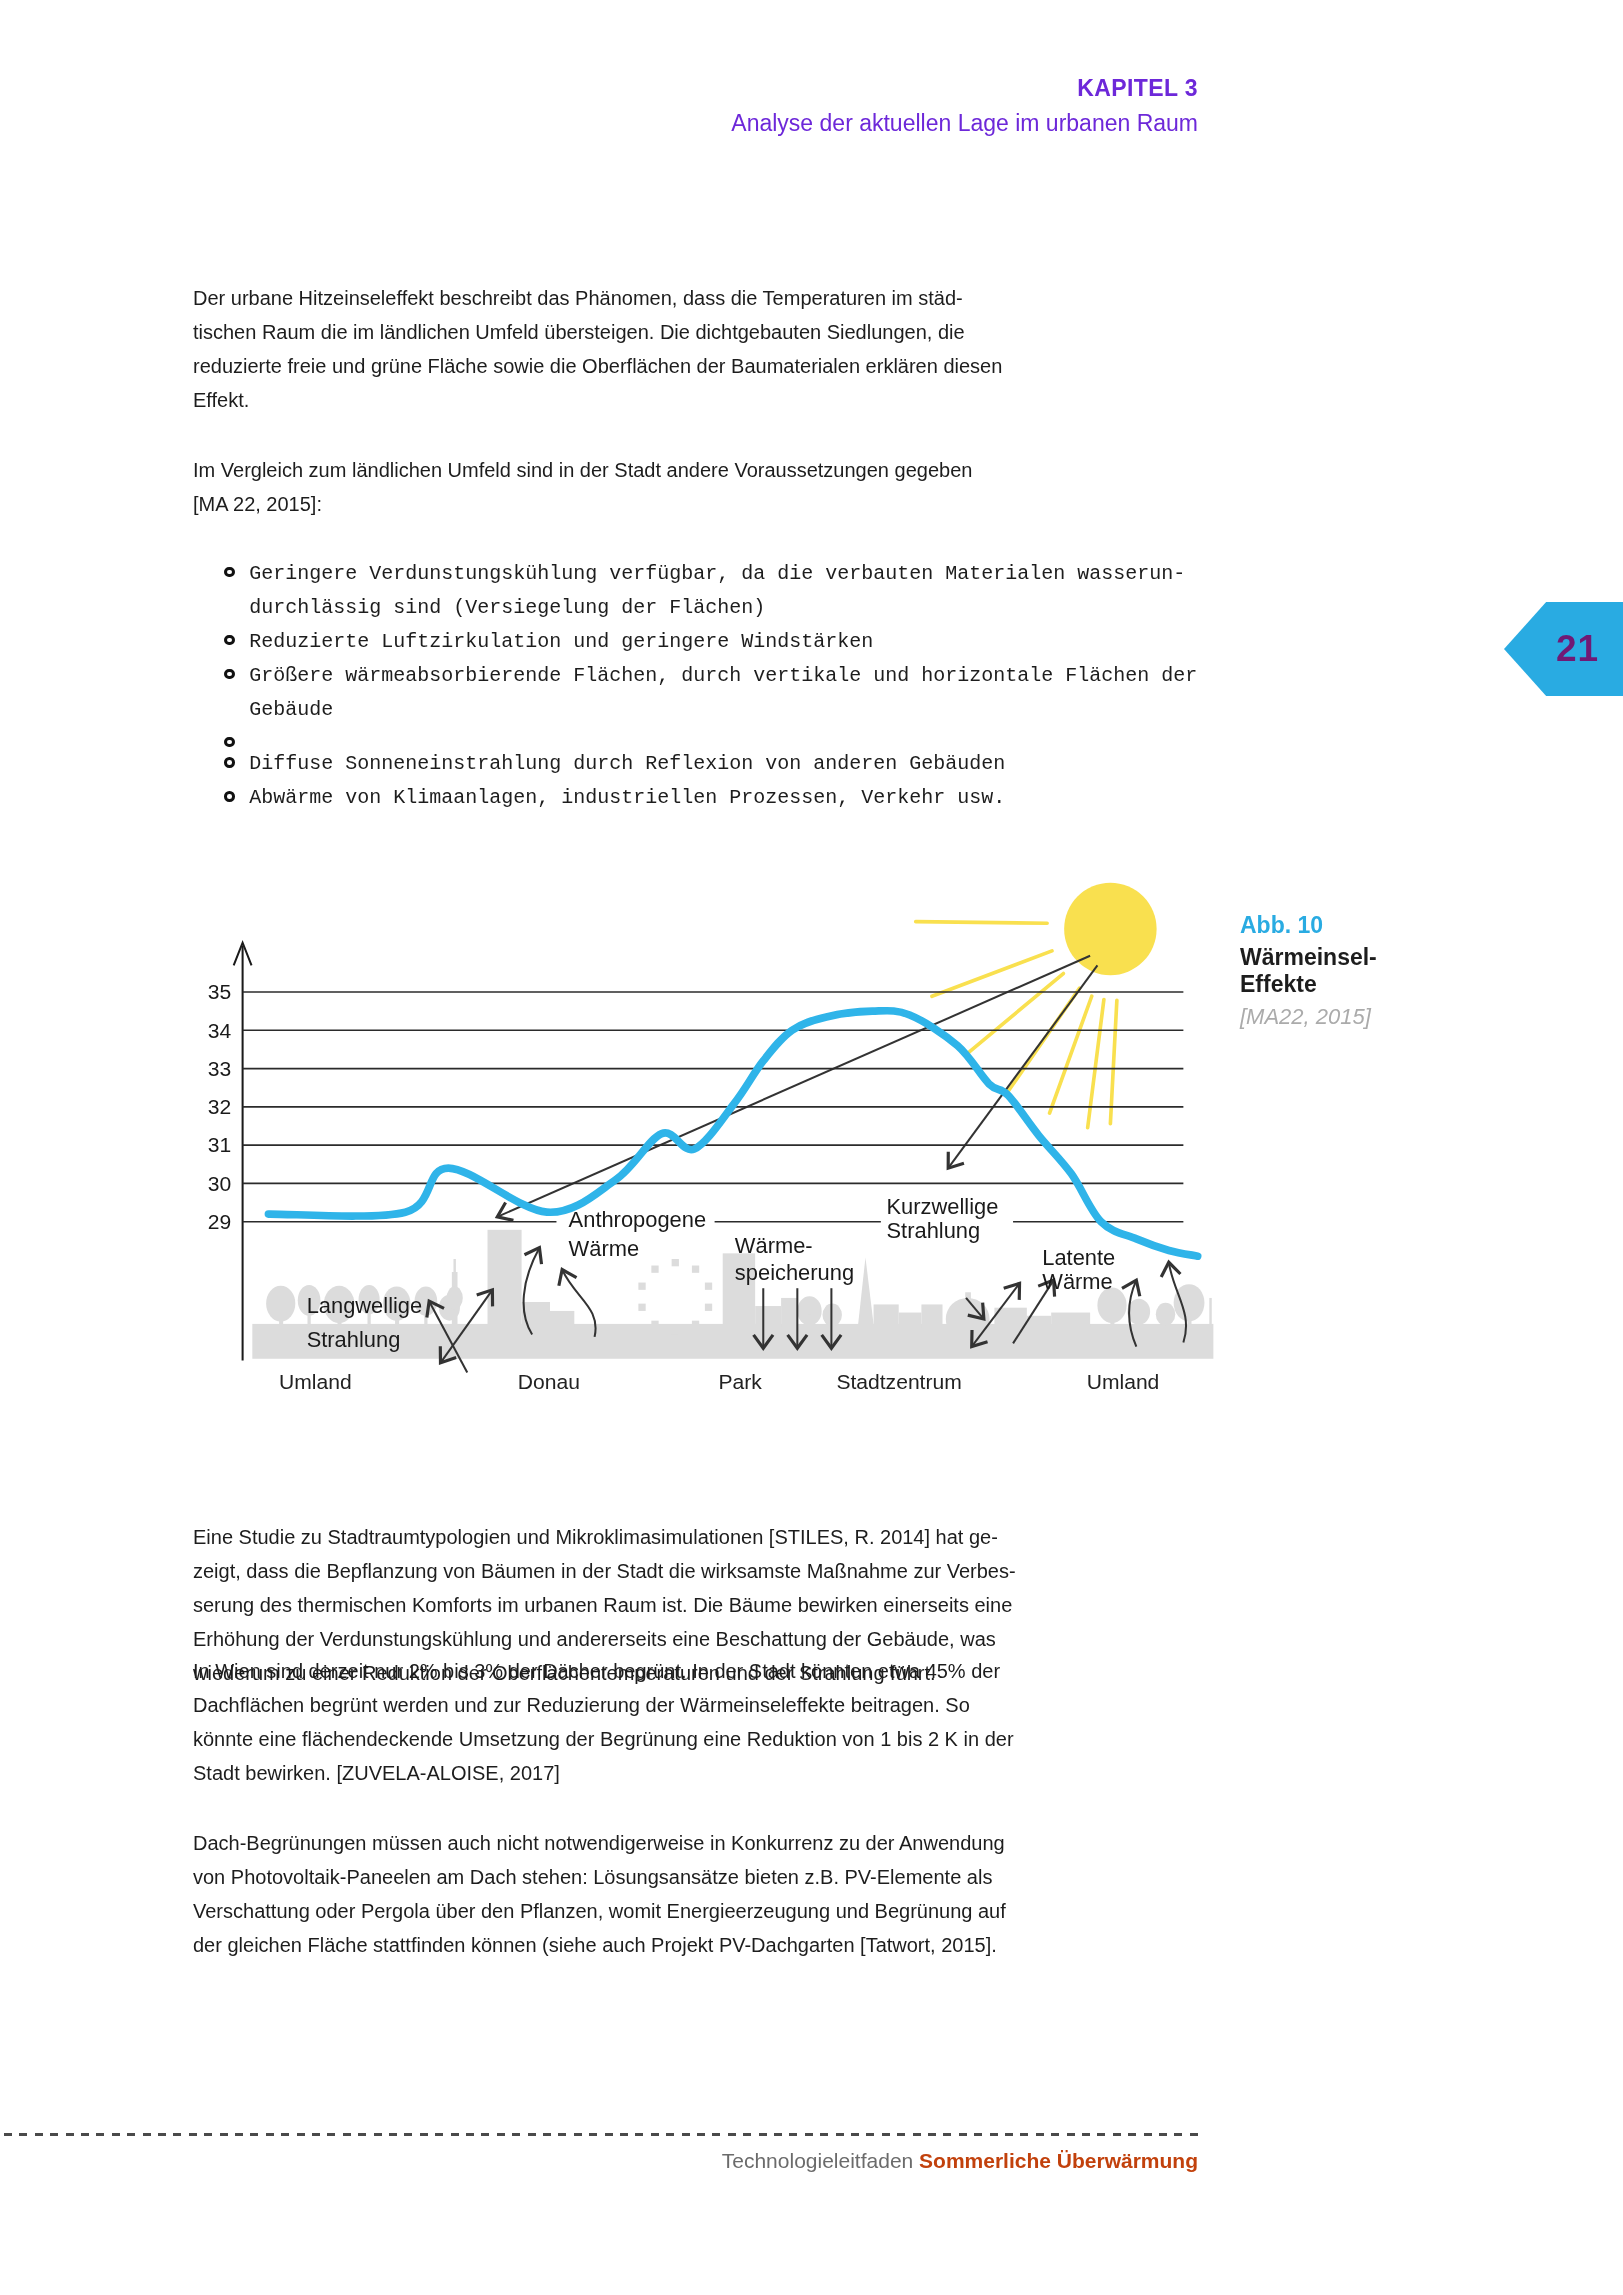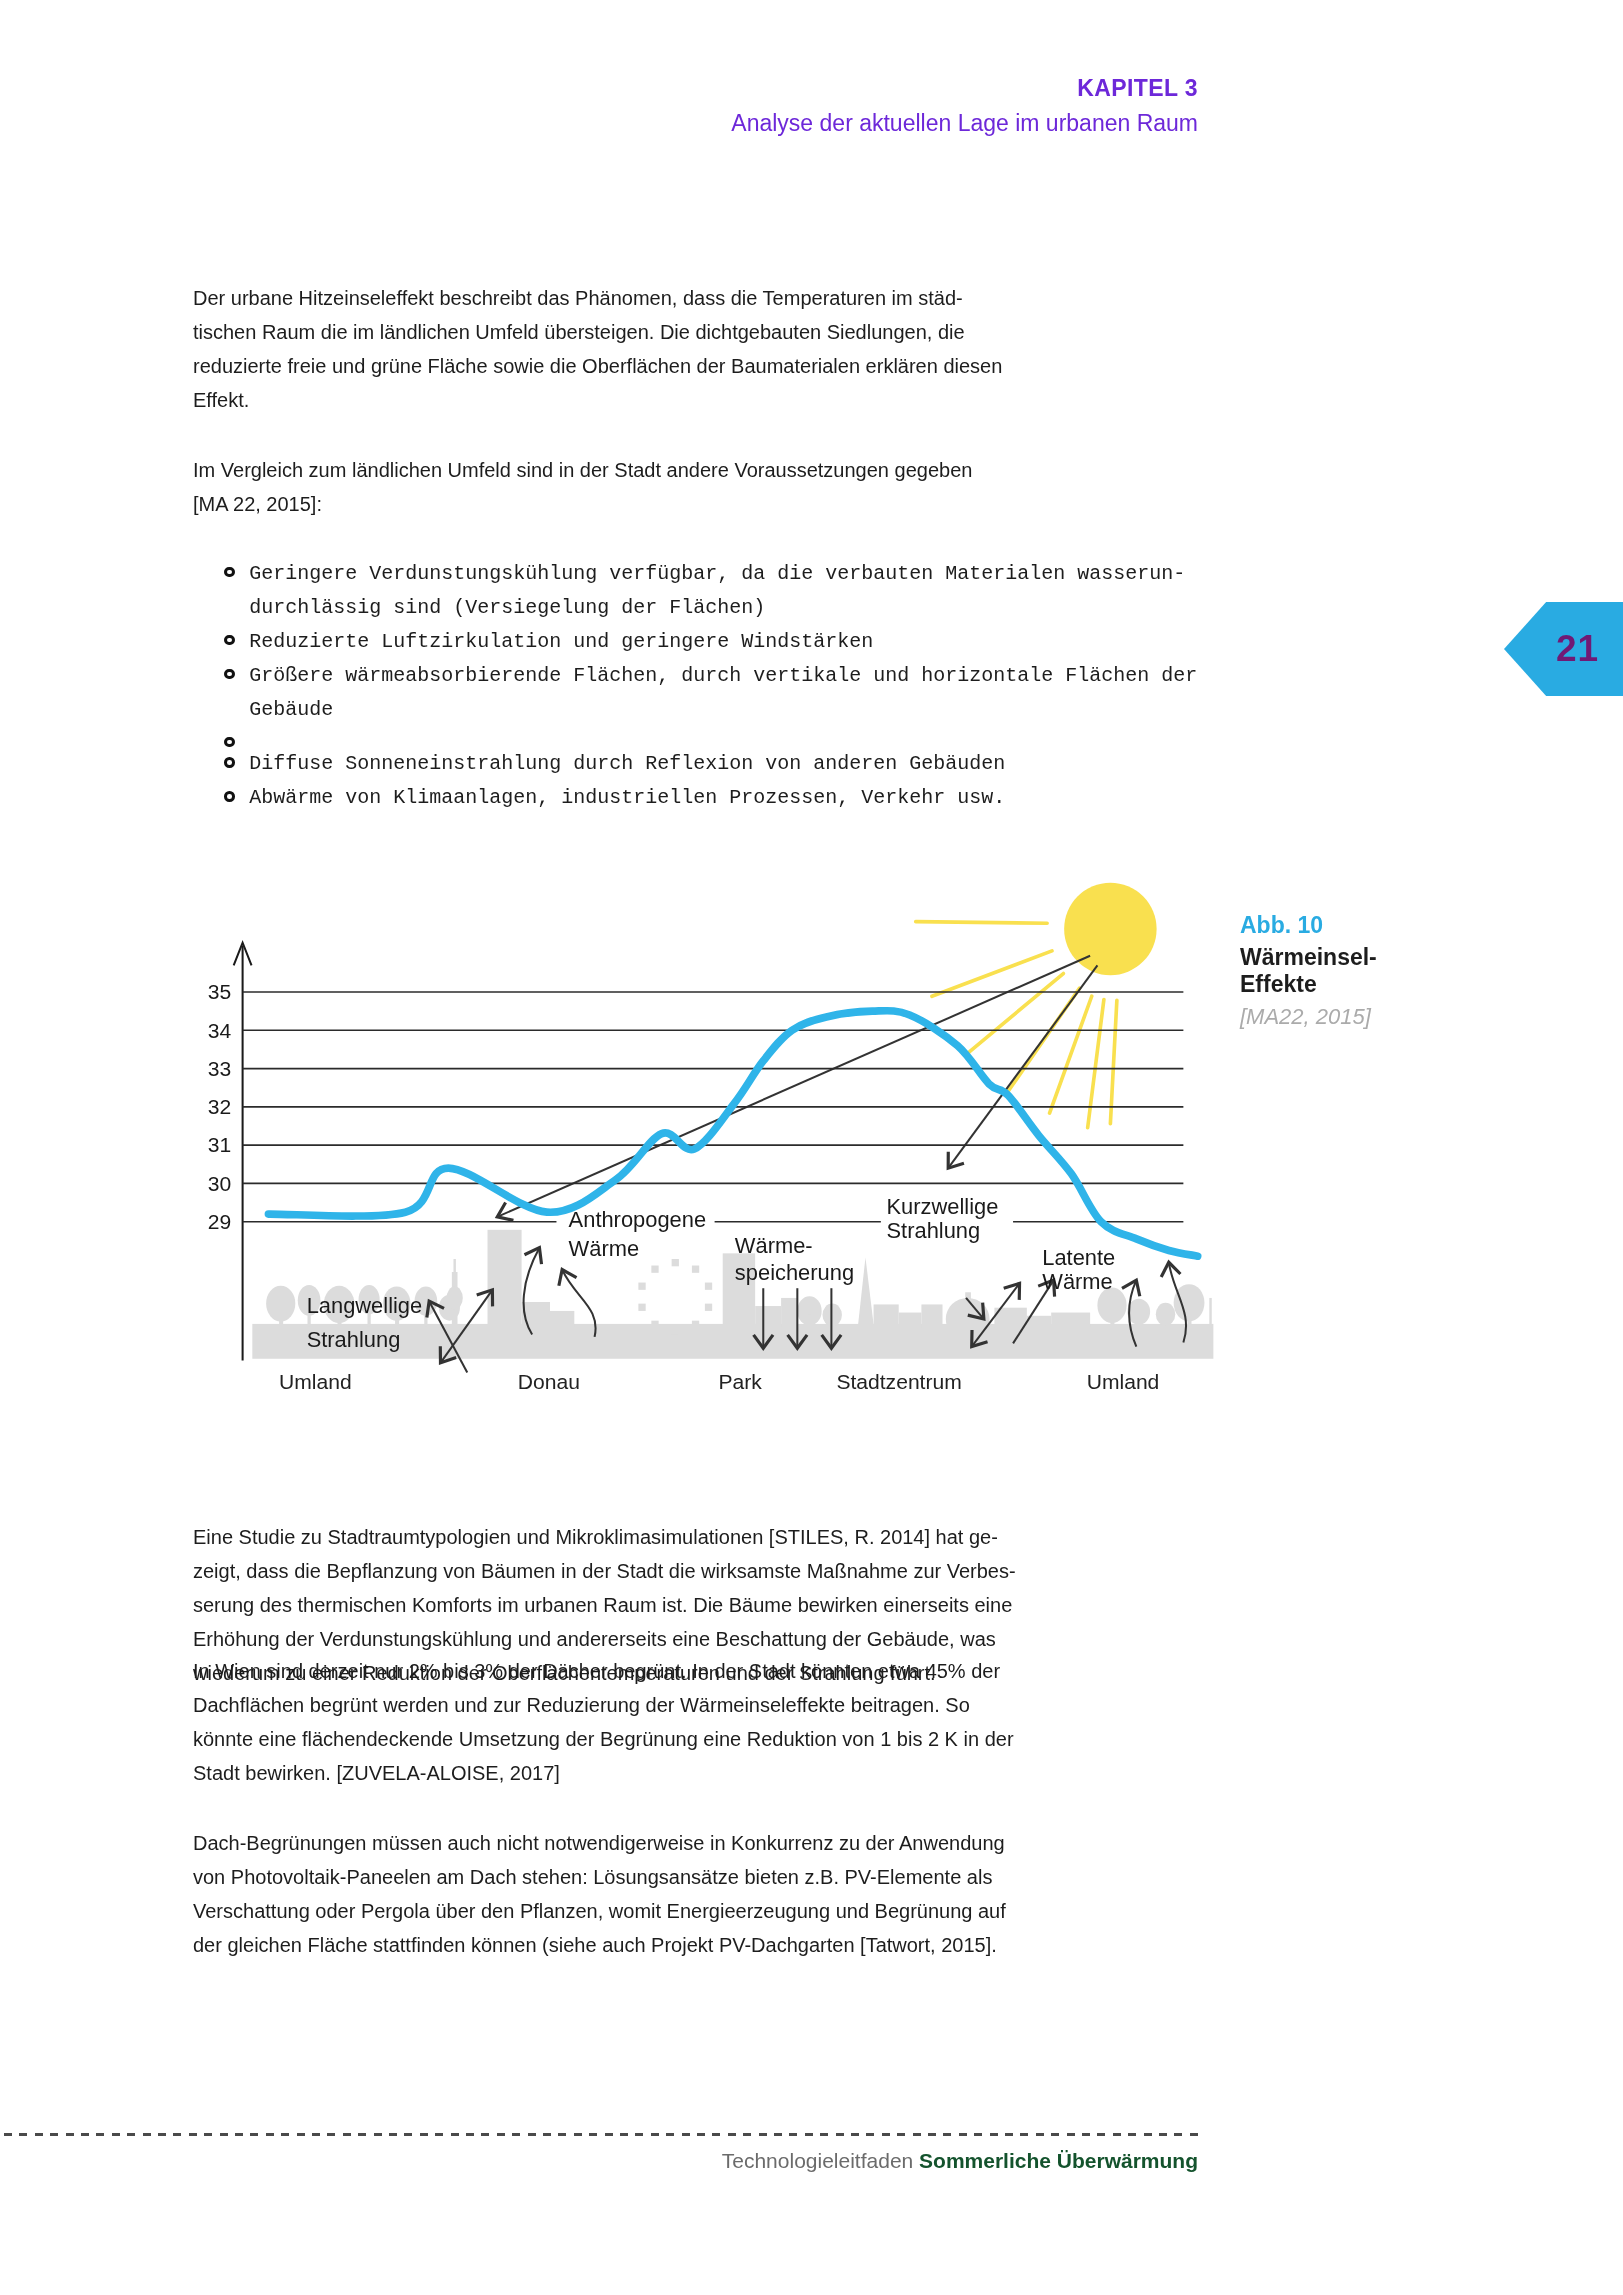--- a/index.html
+++ b/index.html
@@ -29,21 +29,21 @@
   .figcap{position:absolute;left:1240px;top:878px;line-height:27px;font-size:23px;margin-top:34px;}
   .figcap .cap-label{color:#29abe2;font-weight:bold;display:block;margin-bottom:4.9px;}
   .figcap .cap-title{font-weight:bold;display:block;}
   .figcap .cap-src{color:#ababab;font-style:italic;display:block;margin-top:4.9px;font-size:22px;}
   .chart-wrap{position:absolute;left:195px;top:860px;width:1023px;height:545px;}
   .footer-line{
     position:absolute;left:4px;top:2133px;width:1196px;height:3.2px;
     background:repeating-linear-gradient(90deg,#4a4a4a 0 8px,transparent 8px 15.4px);
   }
   .footer-text{position:absolute;right:425px;top:2149px;font-size:21px;color:#6b6b6b;}
-  .footer-text b{color:#14532d;}
+  .footer-text b{color:#c2410c;}
   svg text{font-family:"Liberation Sans", sans-serif;}
   .ann{font-size:27px;fill:#1a1a1a;}
   .tick{font-size:26px;fill:#1a1a1a;}
   .cat{font-size:26px;fill:#222;}
 </style>
 </head>
 <body>
 
 <div class="page">
 

